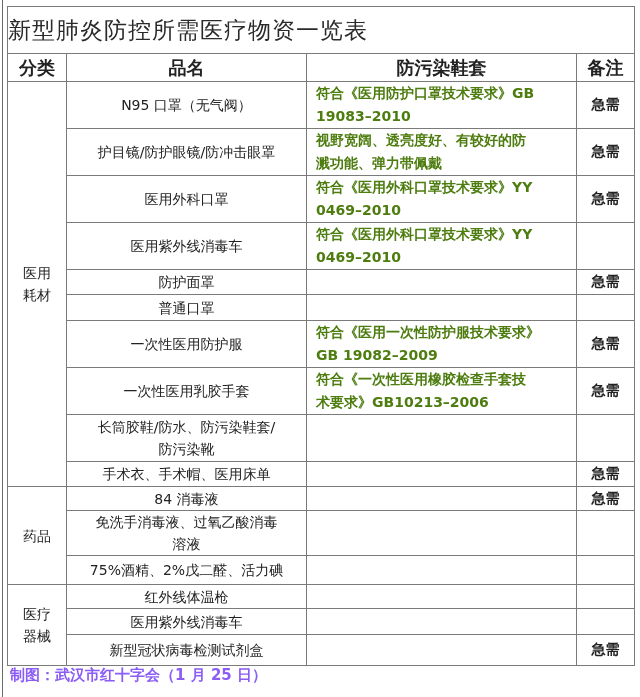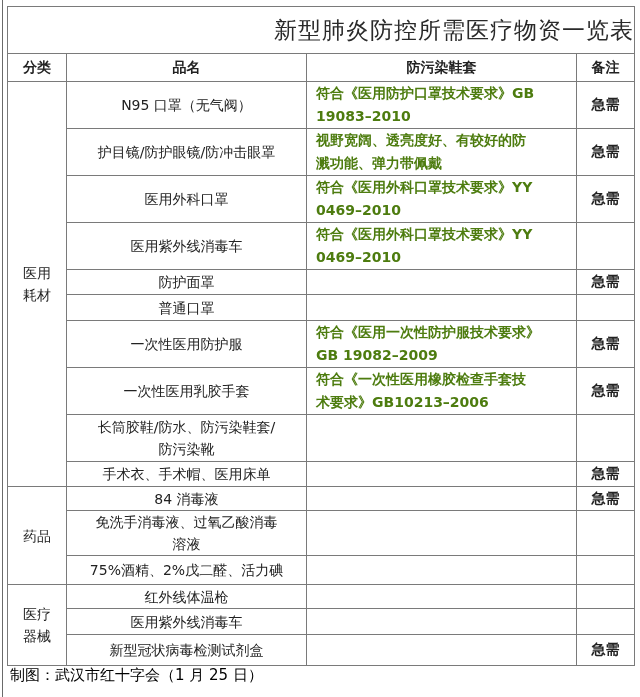--- a/index.html
+++ b/index.html
@@ -1,28 +1,28 @@
 <!DOCTYPE html>
 <html><head>
 <meta charset="utf-8">
 <style>
   html, body { margin: 0; padding: 0; background: #ffffff; }
   body { width: 640px; height: 697px; position: relative; overflow: hidden;
          font-family: "DejaVu Sans", "Liberation Sans", sans-serif; color: #1e1e1e; }
   .frame-line { position: absolute; left: 2px; top: 0; width: 1px; height: 697px; background: #6a6a6a; }
   table.supply { position: absolute; left: 7px; top: 6px; width: 627px; border-collapse: collapse; table-layout: fixed; }
   table.supply td, table.supply th { border: 1.2px solid #7a7a7a; padding: 0; }
-  .title-cell { height: 46px; text-align: right; font-size: 23px; font-weight: normal; color: #2a2a2a; letter-spacing: 1px;
+  .title-cell { height: 46px; text-align: left; font-size: 23px; font-weight: normal; color: #2a2a2a; letter-spacing: 1px;
                 font-family: "DejaVu Serif", "Liberation Serif", serif; margin-top: 44px; }
-  .head-cell { height: 27px; text-align: center; font-size: 14px; font-weight: bold; color: #222; }
+  .head-cell { height: 27px; text-align: center; font-size: 18px; font-weight: bold; color: #222; }
   .cat-cell { text-align: center; font-size: 14px; font-weight: normal; line-height: 22px; color: #222; }
   .name-cell { text-align: center; font-size: 14px; font-weight: normal; line-height: 22px; color: #222; }
   .std-cell { text-align: left; padding-left: 9px !important; padding-right: 4px !important; font-size: 14px; font-weight: bold; line-height: 23px; color: #4d7c0f; }
   .note-cell { text-align: center; font-size: 14px; font-weight: bold; color: #222; }
-  .footer { position: absolute; left: 10px; top: 666px; font-size: 15px; font-weight: normal; color: #000000; }
+  .footer { position: absolute; left: 10px; top: 666px; font-size: 15px; font-weight: bold; color: #8b5cf6; }
 </style>
 </head>
 <body>
 
 <div class="frame-line"></div>
 
 <table class="supply">
   <colgroup>
     <col style="width:59px">
     <col style="width:240px">

